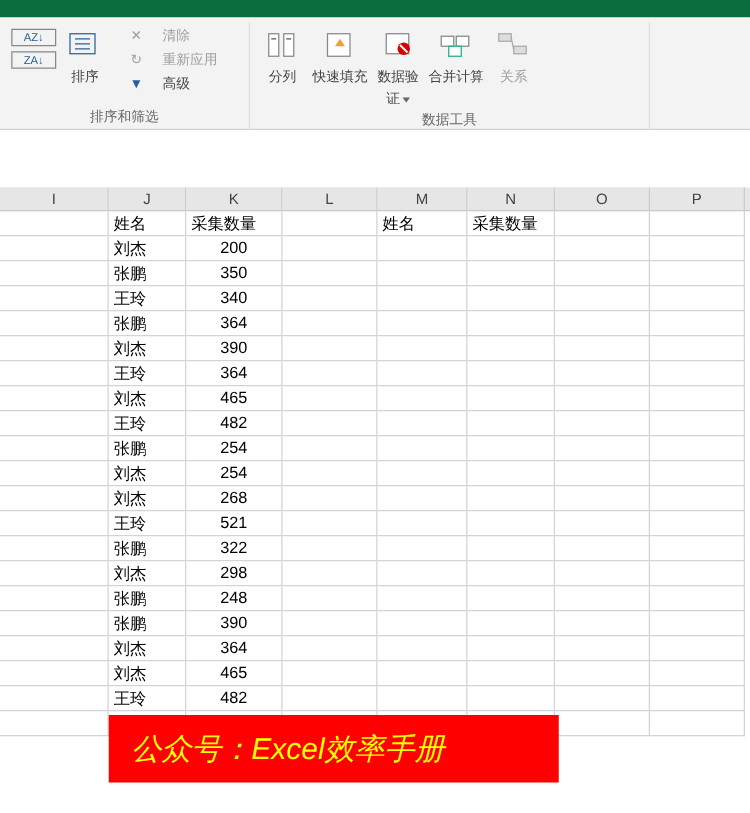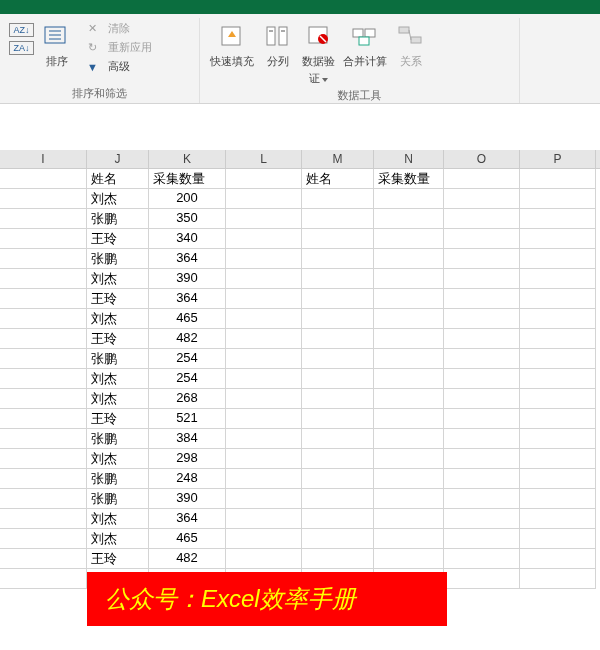--- a/index.html
+++ b/index.html
@@ -68,21 +68,21 @@
     cursor: pointer;
   }
   .ribbon-col { display: flex; flex-direction: column; gap: 2px; }
   .icon-box {
     width: 32px;
     height: 32px;
     display: flex;
     align-items: center;
     justify-content: center;
   }
-  .icon-sm { width: 25px; height: 14px; display: inline-flex; align-items: center; justify-content: center; }
+  .icon-sm { width: 36px; height: 14px; display: inline-flex; align-items: center; justify-content: center; }
   .dropdown-arrow {
     width: 0; height: 0;
     border-left: 3px solid transparent;
     border-right: 3px solid transparent;
     border-top: 4px solid #666;
     margin-top: 2px;
   }
   .grey-text { color: #a0a0a0; }
   .grid-area {
     position: relative;
@@ -171,36 +171,36 @@
       </div>
     </div>
     <div class="ribbon-group-label">排序和筛选</div>
   </div>
 
   <div class="ribbon-group" style="min-width:320px;">
     <div class="ribbon-group-body">
       <div class="ribbon-btn-large">
         <div class="icon-box">
           <svg width="28" height="26">
-              <rect x="4" y="4" width="18" height="18" fill="#fff" stroke="#888"></rect>
-              <polygon points="14,8 18,14 10,14" fill="#f0a030"></polygon>
-            </svg>
-        </div>
-        <span>快速填充</span>
-      </div>
-      <div class="ribbon-btn-large">
-        <div class="icon-box">
-          <svg width="28" height="26">
               <rect x="3" y="4" width="8" height="18" fill="#fff" stroke="#888"></rect>
               <rect x="15" y="4" width="8" height="18" fill="#fff" stroke="#888"></rect>
               <line x1="5" y1="8" x2="9" y2="8" stroke="#555"></line>
               <line x1="17" y1="8" x2="21" y2="8" stroke="#555"></line>
             </svg>
         </div>
         <span>分列</span>
+      </div>
+      <div class="ribbon-btn-large">
+        <div class="icon-box">
+          <svg width="28" height="26">
+              <rect x="4" y="4" width="18" height="18" fill="#fff" stroke="#888"></rect>
+              <polygon points="14,8 18,14 10,14" fill="#f0a030"></polygon>
+            </svg>
+        </div>
+        <span>快速填充</span>
       </div>
       <div class="ribbon-btn-large">
         <div class="icon-box">
           <svg width="28" height="26">
               <rect x="4" y="4" width="18" height="16" fill="#fff" stroke="#888"></rect>
               <circle cx="18" cy="16" r="5" fill="#d00"></circle>
               <line x1="15" y1="13" x2="21" y2="19" stroke="#fff" stroke-width="1.5"></line>
             </svg>
         </div>
         <span>数据验</span>
@@ -375,21 +375,21 @@
         <div class="cell num" style="width: 77px;">521</div>
         <div class="cell" style="width: 76px;"></div>
         <div class="cell" style="width: 72px;"></div>
         <div class="cell" style="width: 70px;"></div>
         <div class="cell" style="width: 76px;"></div>
         <div class="cell" style="width: 76px;"></div>
       </div>
       <div class="grid-row">
         <div class="cell" style="width: 87px;"></div>
         <div class="cell" style="width: 62px;">张鹏</div>
-        <div class="cell num" style="width: 77px;">384</div>
+        <div class="cell num" style="width: 77px;">322</div>
         <div class="cell" style="width: 76px;"></div>
         <div class="cell" style="width: 72px;"></div>
         <div class="cell" style="width: 70px;"></div>
         <div class="cell" style="width: 76px;"></div>
         <div class="cell" style="width: 76px;"></div>
       </div>
       <div class="grid-row">
         <div class="cell" style="width: 87px;"></div>
         <div class="cell" style="width: 62px;">刘杰</div>
         <div class="cell num" style="width: 77px;">298</div>

